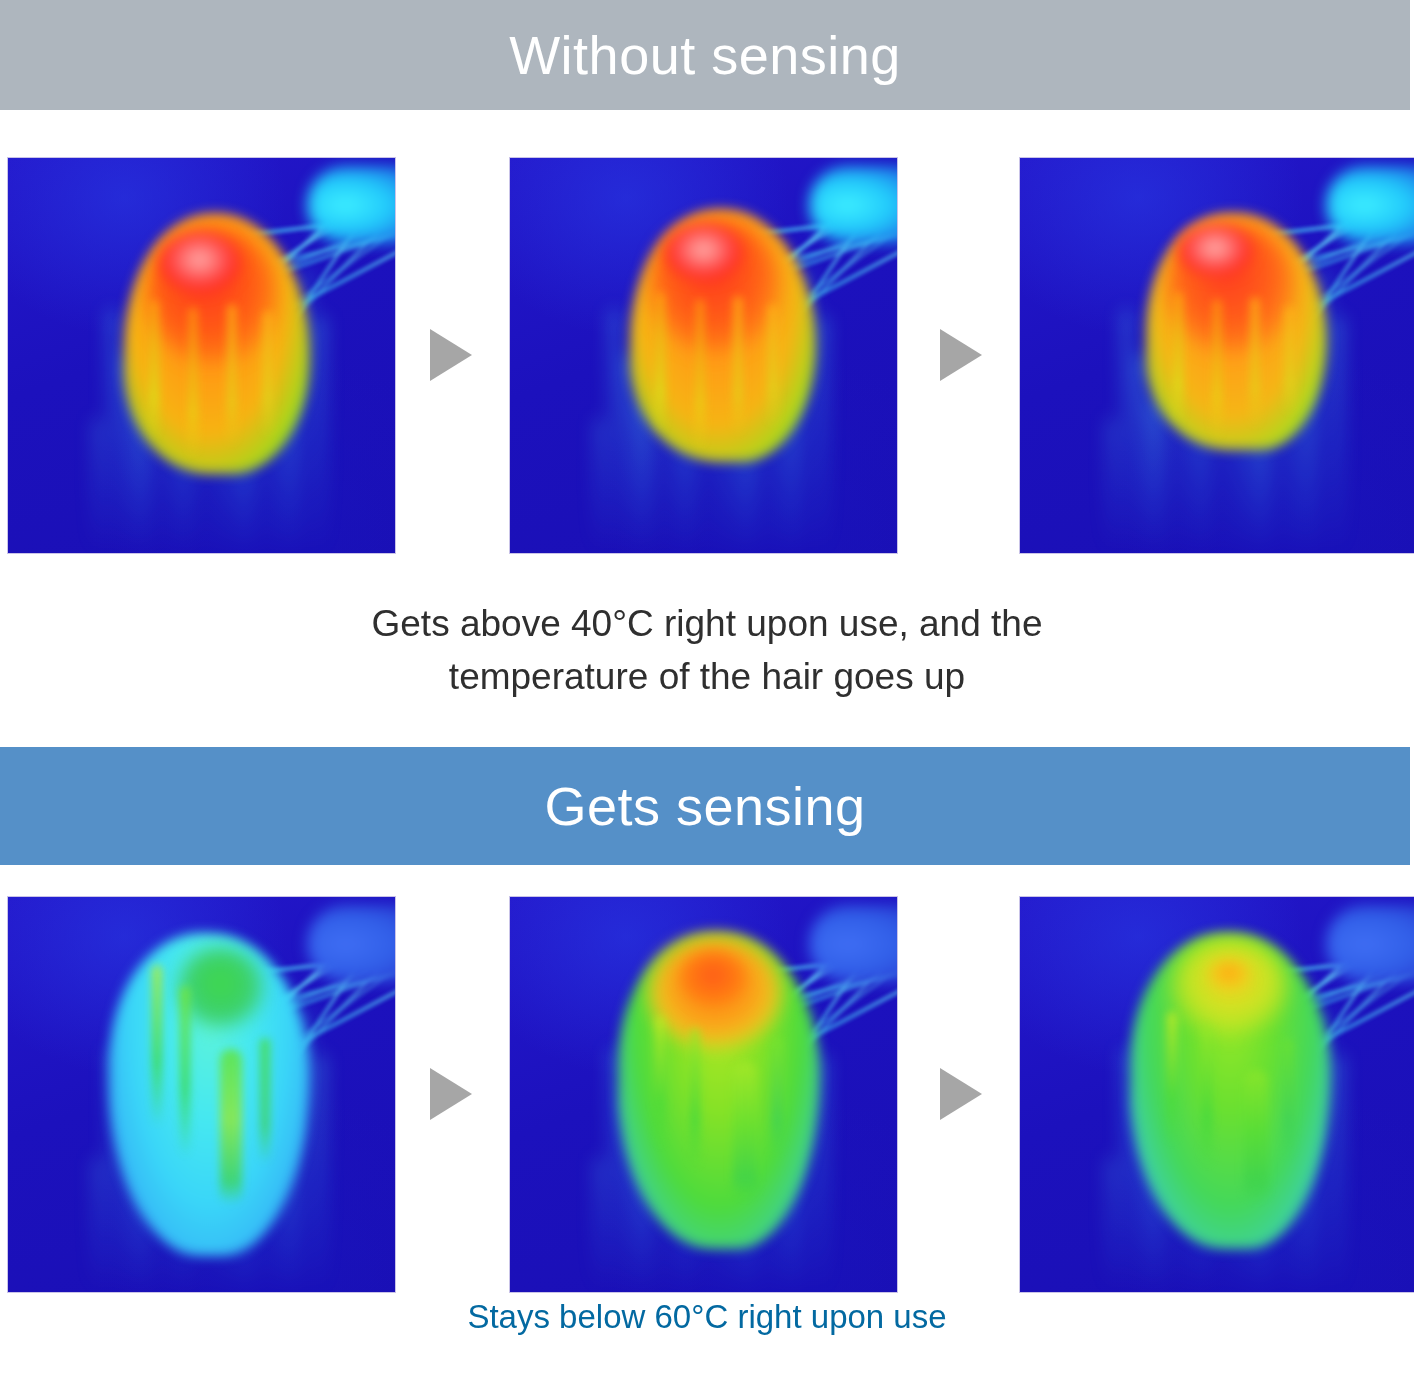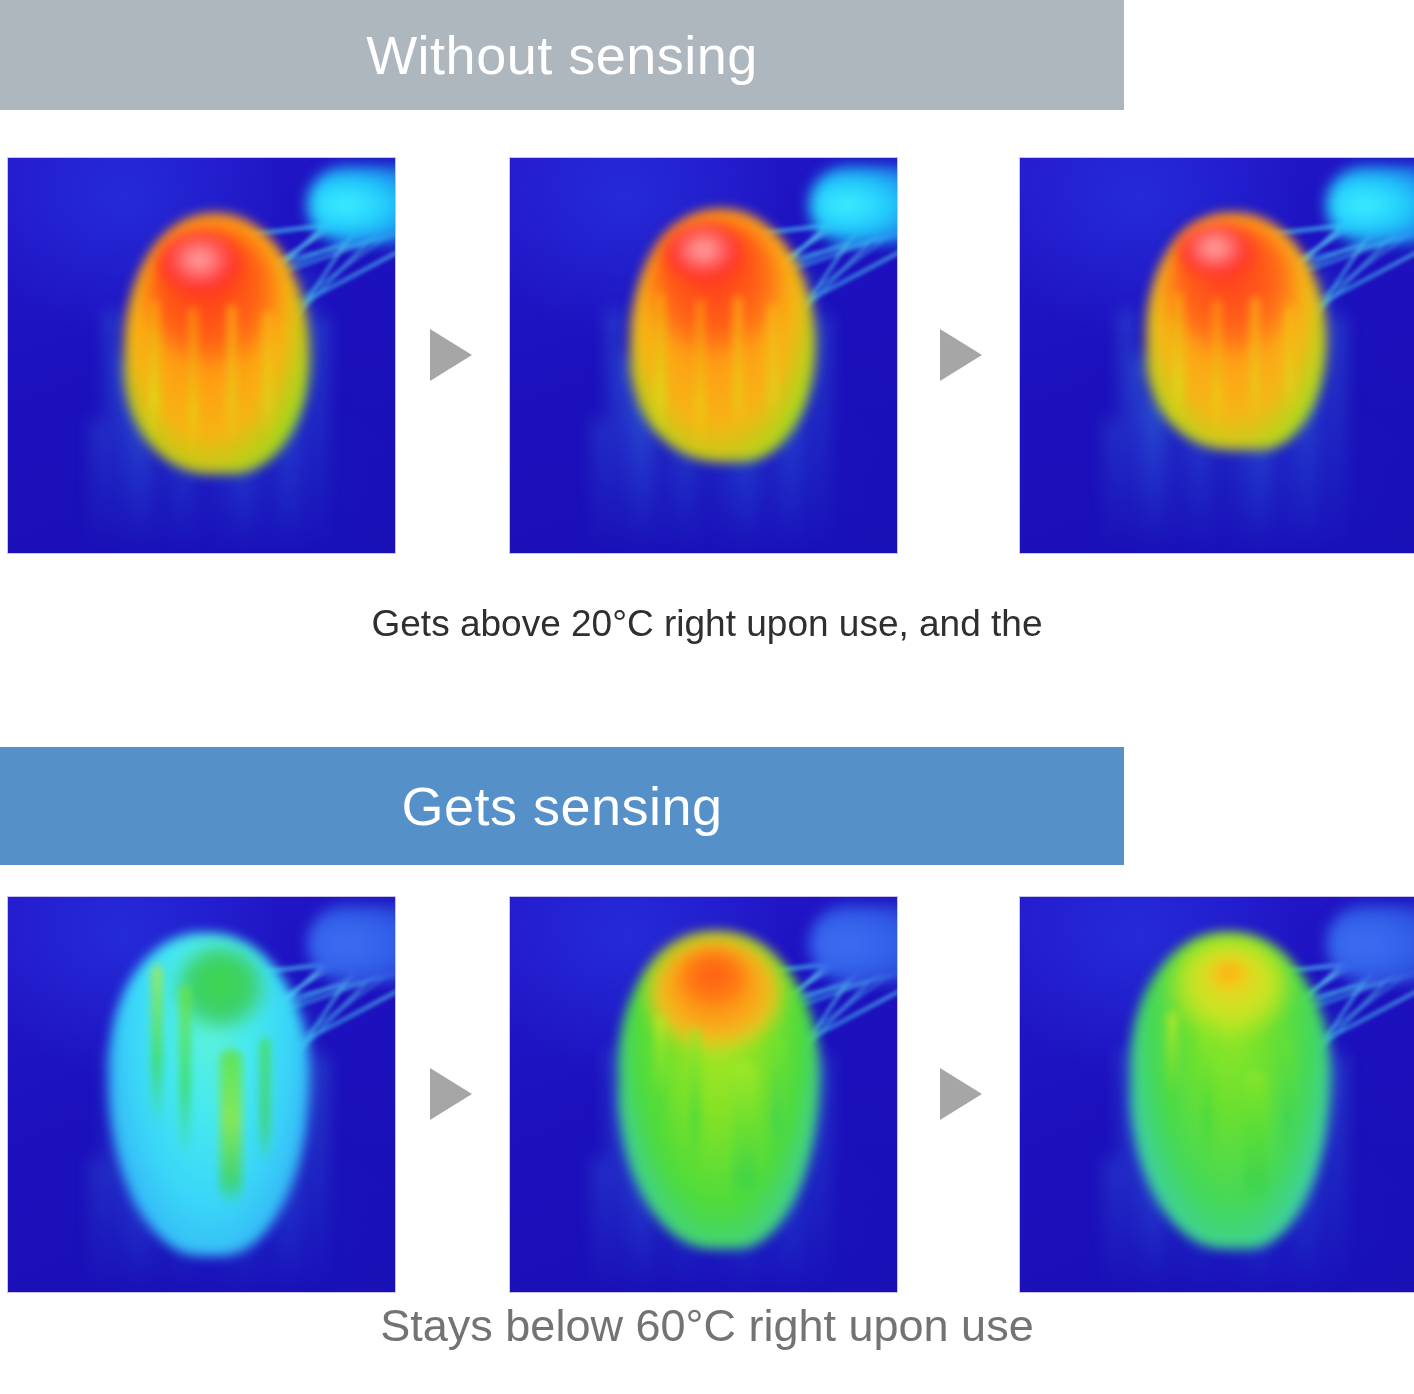--- a/index.html
+++ b/index.html
@@ -12,21 +12,21 @@
     height: 1394px;
     font-family: "Liberation Sans", sans-serif;
     overflow: hidden;
     position: relative;
   }
 
   
   .band {
     position: absolute;
     left: 0;
-    width: 1124px;
+    width: 1410px;
     display: flex;
     align-items: center;
     justify-content: center;
     box-sizing: border-box;
   }
   .band-label {
     color: #ffffff;
     font-size: 54px;
     font-weight: 400;
     letter-spacing: 0.5px;
@@ -173,22 +173,22 @@
     line-height: 1.42;
   }
   #caption-without {
     top: 598px;
     font-size: 37px;
     color: #2f2f2f;
   }
   #caption-without .line { display: block; }
   #caption-with {
     top: 1294px;
-    font-size: 45px;
-    color: #737373;
+    font-size: 33px;
+    color: #0369a1;
   }
 </style>
 </head>
 <body>
 
 <div class="band" id="band-without">
   <span class="band-label">Without sensing</span>
 </div>
 
 <div class="row" id="row-without">
@@ -339,21 +339,22 @@
     </div>
     <div class="nozzle hot"></div>
   </div>
 
 </div>
 
 <div class="arrow" id="arrow-without-1"></div>
 <div class="arrow" id="arrow-without-2"></div>
 
 <div class="caption" id="caption-without">
-  <span class="line">Gets above 20°C right upon use, and the</span>
+  <span class="line">Gets above 40°C right upon use, and the</span>
+  <span class="line">temperature of the hair goes up</span>
 </div>
 
 <div class="band" id="band-with">
   <span class="band-label">Gets sensing</span>
 </div>
 
 <div class="row" id="row-with">
 
   <div class="thermal-frame pos-1">
     <div class="thermal-bg"></div>

